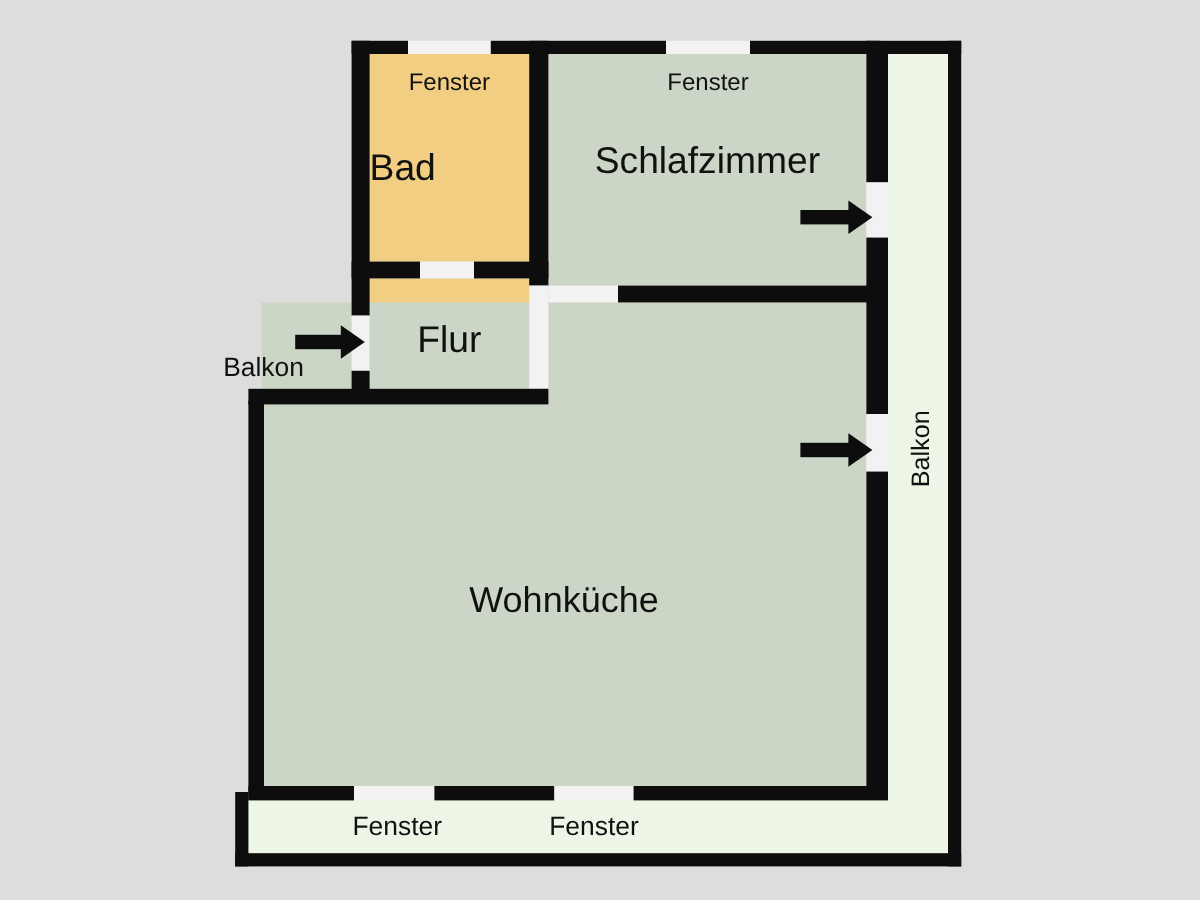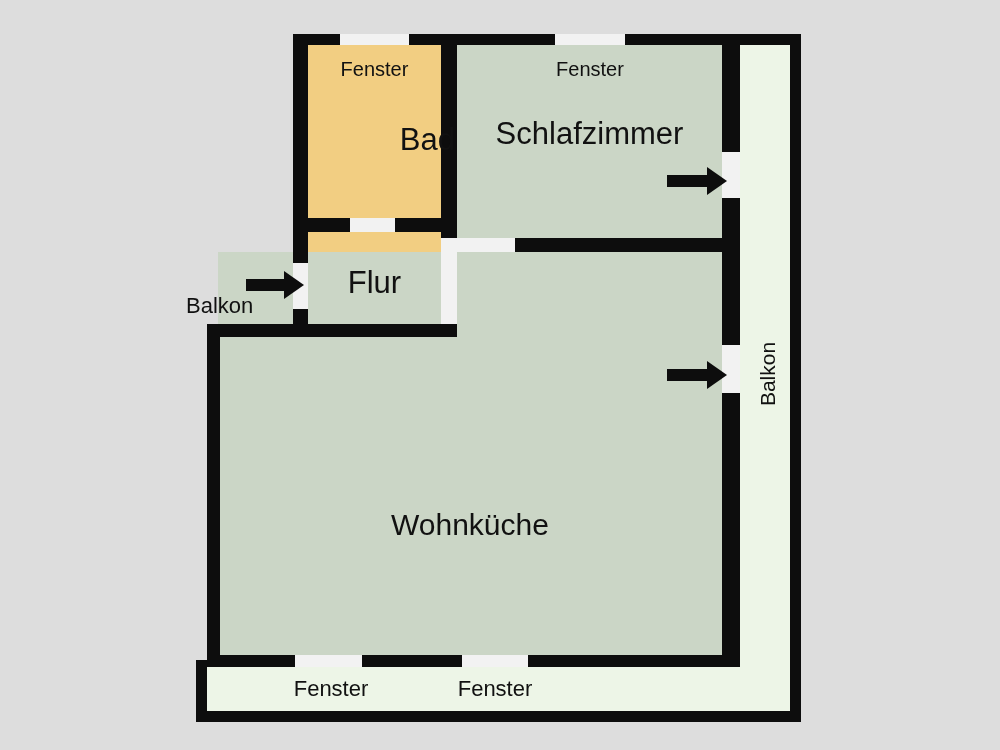--- a/index.html
+++ b/index.html
@@ -126,31 +126,31 @@
     <div class="head" style="left:40px; top:1px;"></div>
   </div>
 
   <div class="arrow" style="left:667px; top:360px; width:62px; height:30px;">
     <div class="shaft" style="top:9px; width:42px; height:12px;"></div>
     <div class="head" style="left:40px; top:1px;"></div>
   </div>
 
   <div class="label t-small" style="left:308px; top:58px; width:133px; text-align:center;">Fenster</div>
 
-  <div class="label t-big" style="left:308px; top:122px; width:147px; text-align:right;">Bad</div>
+  <div class="label t-big" style="left:308px; top:122px; width:147px; text-align:left;">Bad</div>
 
   <div class="label t-small" style="left:490px; top:58px; width:200px; text-align:center;">Fenster</div>
 
   <div class="label t-big" style="left:308px; top:265px; width:133px; text-align:center;">Flur</div>
 
   <div class="label t-big" style="left:457px; top:116px; width:265px; text-align:center;">Schlafzimmer</div>
 
   <div class="label t-med" style="left:186px; top:293px; width:110px; text-align:left;">Balkon</div>
 
-  <div class="label t-room" style="left:218px; top:508px; width:504px; text-align:center;">Wohnküche</div>
+  <div class="label t-room" style="left:218px; top:484px; width:504px; text-align:center;">Wohnküche</div>
 
   <div class="label t-rot" style="left:703px; top:362px; width:130px; text-align:center;">Balkon</div>
 
   <div class="label t-med" style="left:268px; top:676px; width:126px; text-align:center;">Fenster</div>
 
   <div class="label t-med" style="left:432px; top:676px; width:126px; text-align:center;">Fenster</div>
 
 </div>
 
 </body></html>

